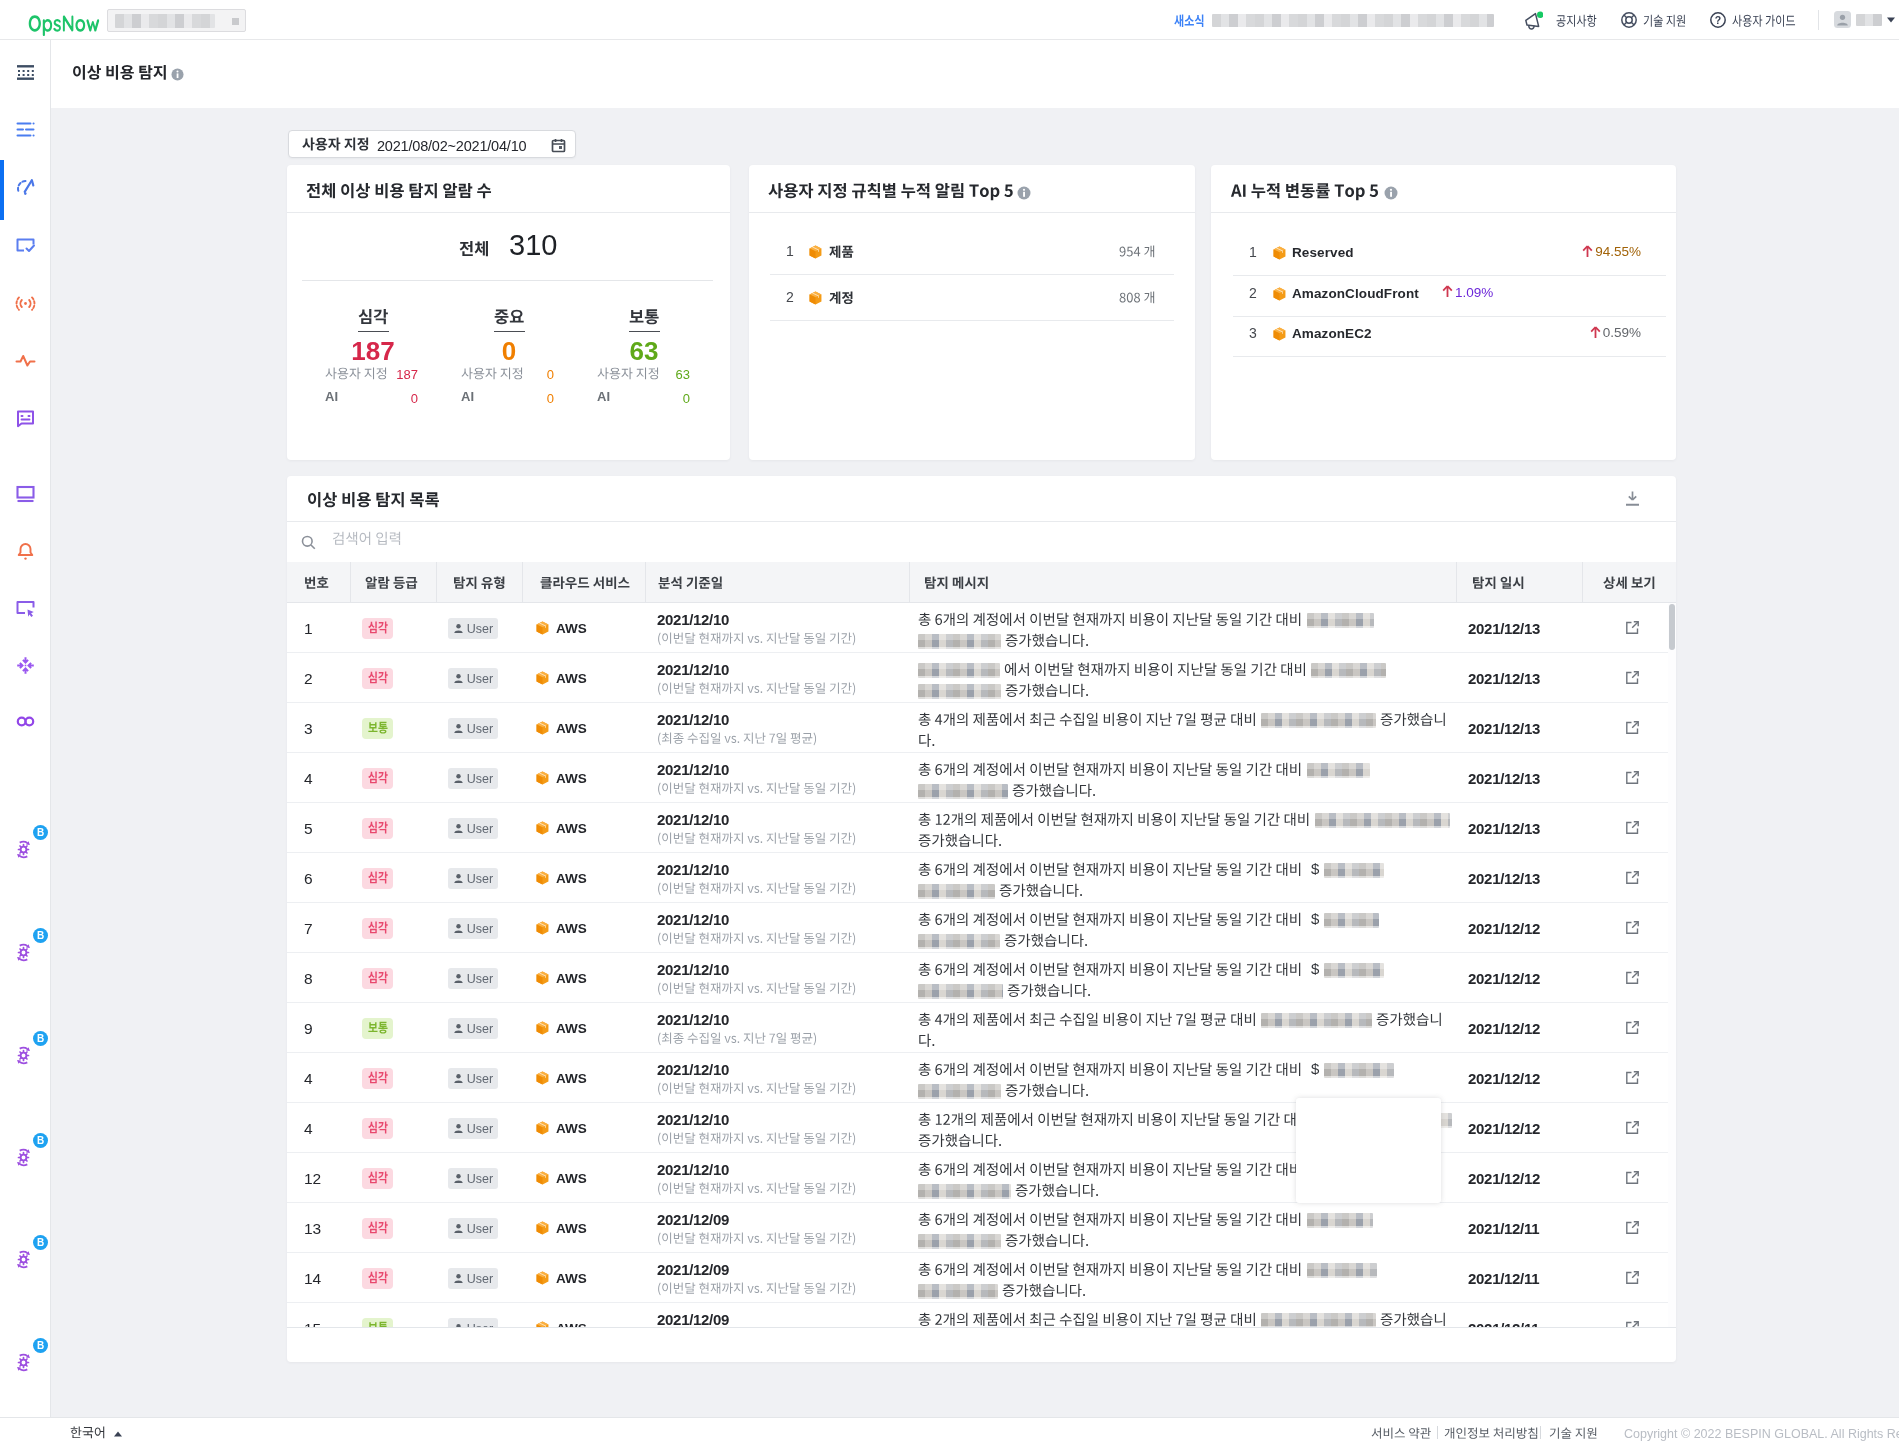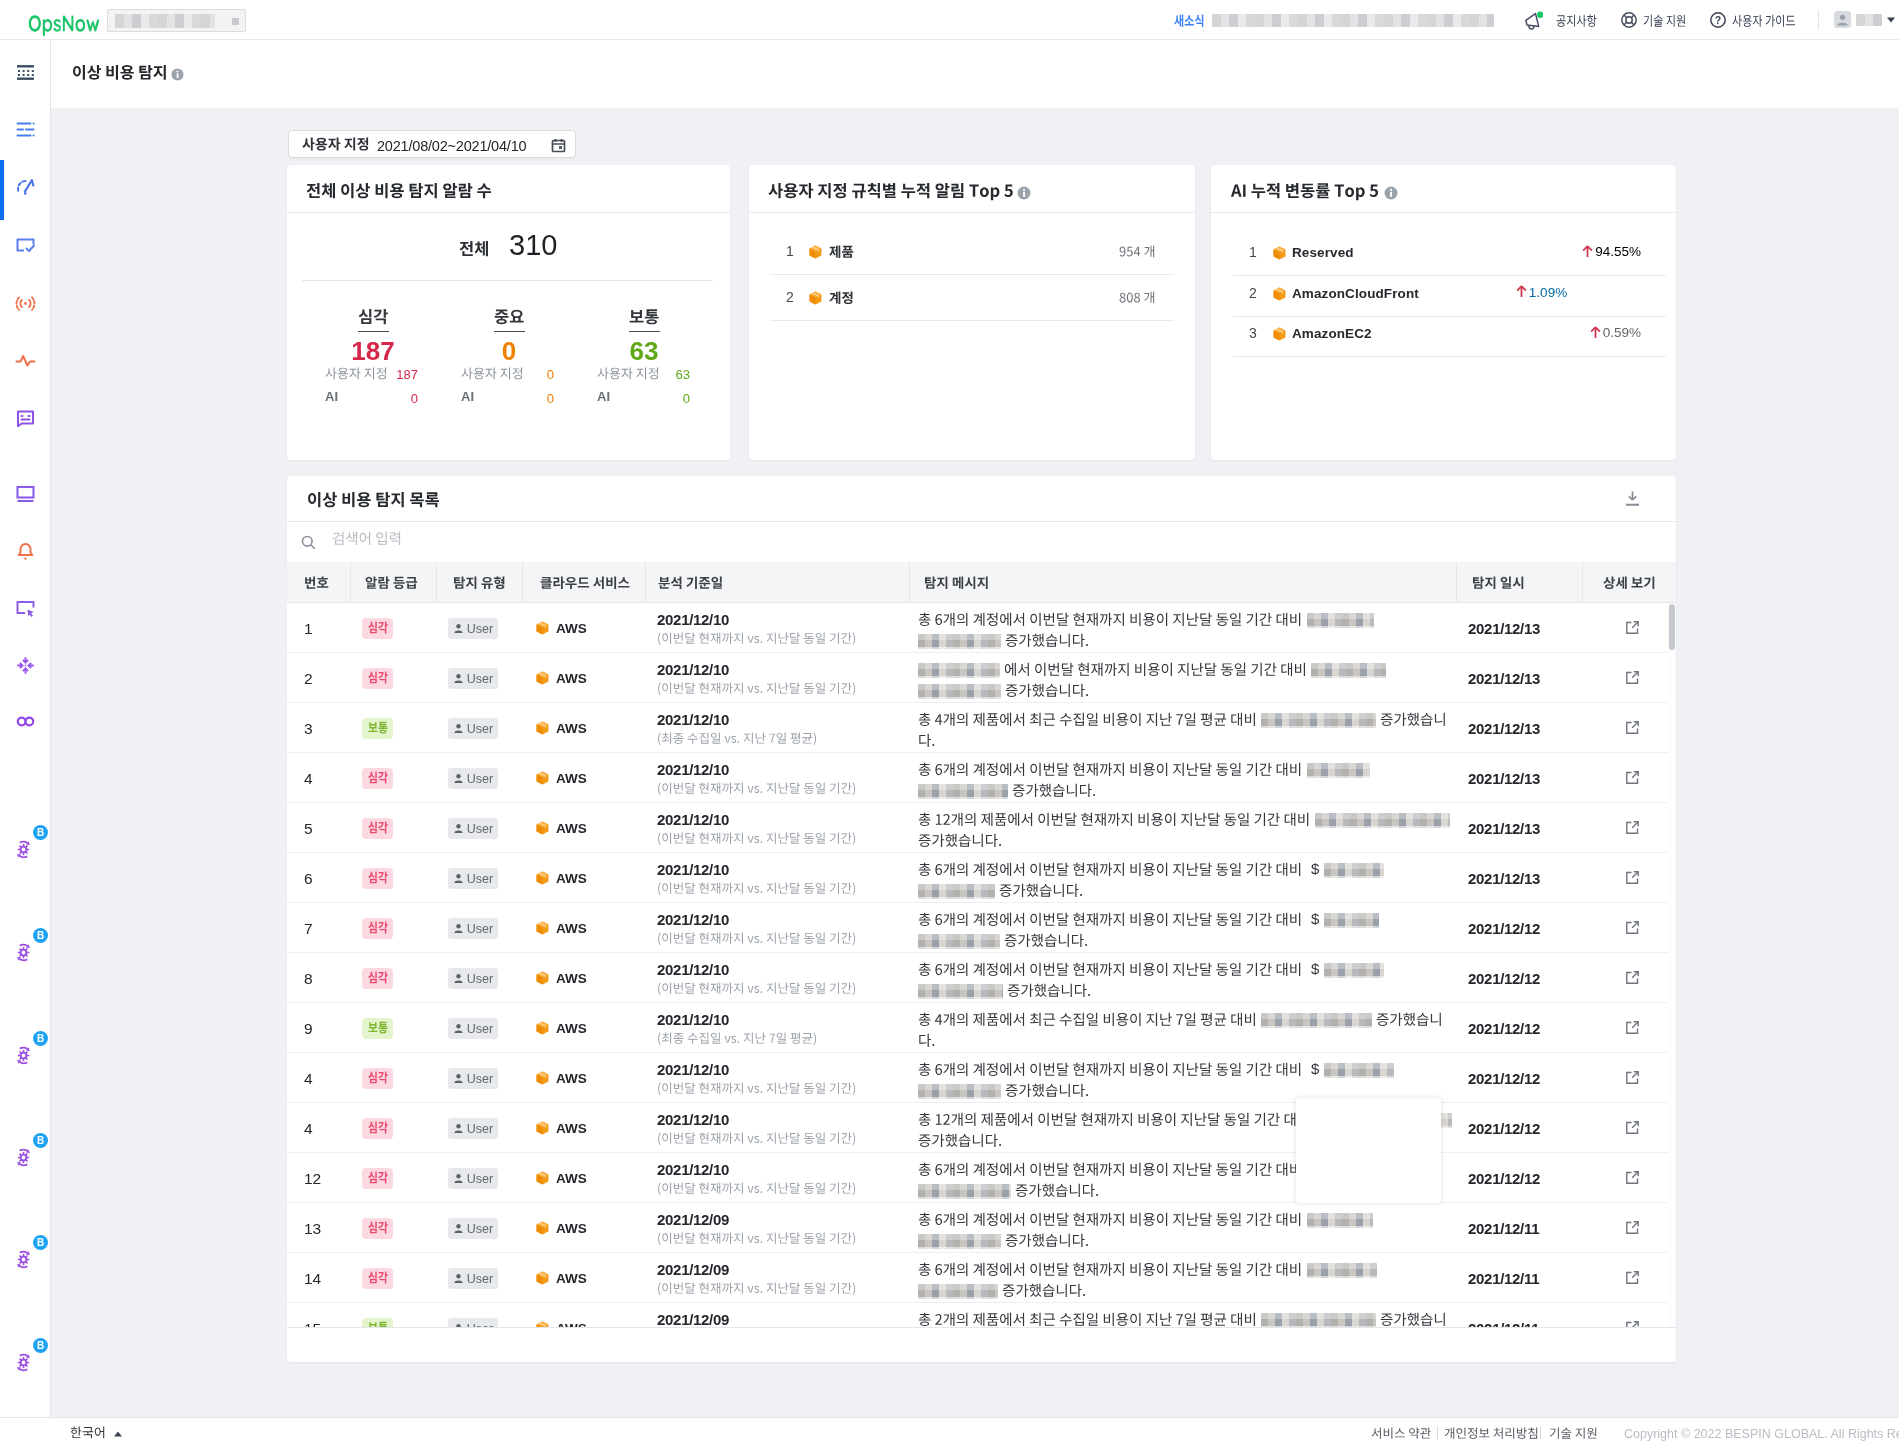--- a/index.html
+++ b/index.html
@@ -636,33 +636,33 @@
     </svg>
     <div class="abs" style="left:0;top:47px;width:465px;height:1px;background:#e8eaed"></div>
     <div class="abs num" style="left:38px;top:79.0px;font-size:14px;color:#45484e">1</div>
     <div class="abs" style="left:62px;top:81.0px"><svg width="13" height="14" viewBox="0 0 14 15">
 <path d="M7 0.5 L13.4 3.6 V11.4 L7 14.5 L0.6 11.4 V3.6 Z" fill="#f49b16"></path>
 <path d="M7 0.5 L13.4 3.6 L7 6.7 L0.6 3.6 Z" fill="#fbb040"></path>
 <path d="M7 6.7 V14.5 L0.6 11.4 V3.6 Z" fill="#ef8c05"></path>
 <path d="M4.2 1.95 L10.8 5.1 V7.2 L10 7.6 V5.6 L3.4 2.45 Z" fill="#fff" opacity=".7"></path>
       </svg></div>
     <div class="abs num" style="left:81px;top:80.0px;font-size:13.5px;font-weight:bold;color:#26282d;letter-spacing:0.1px">Reserved</div>
-    <div class="abs num" style="left:230px;top:79.0px;width:200px;text-align:right;font-size:13.5px;color:#000000"><svg width="13" height="13" viewBox="0 0 13 13" style="vertical-align:-1.5px;margin-right:1px">
+    <div class="abs num" style="left:230px;top:79.0px;width:200px;text-align:right;font-size:13.5px;color:#a16207"><svg width="13" height="13" viewBox="0 0 13 13" style="vertical-align:-1.5px;margin-right:1px">
         <path d="M6.5 1 L6.5 12 M6.5 1 L2.2 5.6 M6.5 1 L10.8 5.6" stroke="#cf3850" stroke-width="1.8" fill="none"></path>
       </svg>94.55%</div>
     <div class="abs" style="left:22px;top:110px;width:433px;height:1px;background:#e8eaed"></div>
     <div class="abs num" style="left:38px;top:119.6px;font-size:14px;color:#45484e">2</div>
     <div class="abs" style="left:62px;top:121.6px"><svg width="13" height="14" viewBox="0 0 14 15">
 <path d="M7 0.5 L13.4 3.6 V11.4 L7 14.5 L0.6 11.4 V3.6 Z" fill="#f49b16"></path>
 <path d="M7 0.5 L13.4 3.6 L7 6.7 L0.6 3.6 Z" fill="#fbb040"></path>
 <path d="M7 6.7 V14.5 L0.6 11.4 V3.6 Z" fill="#ef8c05"></path>
 <path d="M4.2 1.95 L10.8 5.1 V7.2 L10 7.6 V5.6 L3.4 2.45 Z" fill="#fff" opacity=".7"></path>
       </svg></div>
     <div class="abs num" style="left:81px;top:120.6px;font-size:13.5px;font-weight:bold;color:#26282d;letter-spacing:0.1px">AmazonCloudFront</div>
-    <div class="abs num" style="left:230px;top:119.6px;width:200px;text-align:center;font-size:13.5px;color:#0369a1"><svg width="13" height="13" viewBox="0 0 13 13" style="vertical-align:-1.5px;margin-right:1px">
+    <div class="abs num" style="left:230px;top:119.6px;width:200px;text-align:left;font-size:13.5px;color:#6d28d9"><svg width="13" height="13" viewBox="0 0 13 13" style="vertical-align:-1.5px;margin-right:1px">
         <path d="M6.5 1 L6.5 12 M6.5 1 L2.2 5.6 M6.5 1 L10.8 5.6" stroke="#cf3850" stroke-width="1.8" fill="none"></path>
       </svg>1.09%</div>
     <div class="abs" style="left:22px;top:151px;width:433px;height:1px;background:#e8eaed"></div>
     <div class="abs num" style="left:38px;top:160.2px;font-size:14px;color:#45484e">3</div>
     <div class="abs" style="left:62px;top:162.2px"><svg width="13" height="14" viewBox="0 0 14 15">
 <path d="M7 0.5 L13.4 3.6 V11.4 L7 14.5 L0.6 11.4 V3.6 Z" fill="#f49b16"></path>
 <path d="M7 0.5 L13.4 3.6 L7 6.7 L0.6 3.6 Z" fill="#fbb040"></path>
 <path d="M7 6.7 V14.5 L0.6 11.4 V3.6 Z" fill="#ef8c05"></path>
 <path d="M4.2 1.95 L10.8 5.1 V7.2 L10 7.6 V5.6 L3.4 2.45 Z" fill="#fff" opacity=".7"></path>
       </svg></div>

